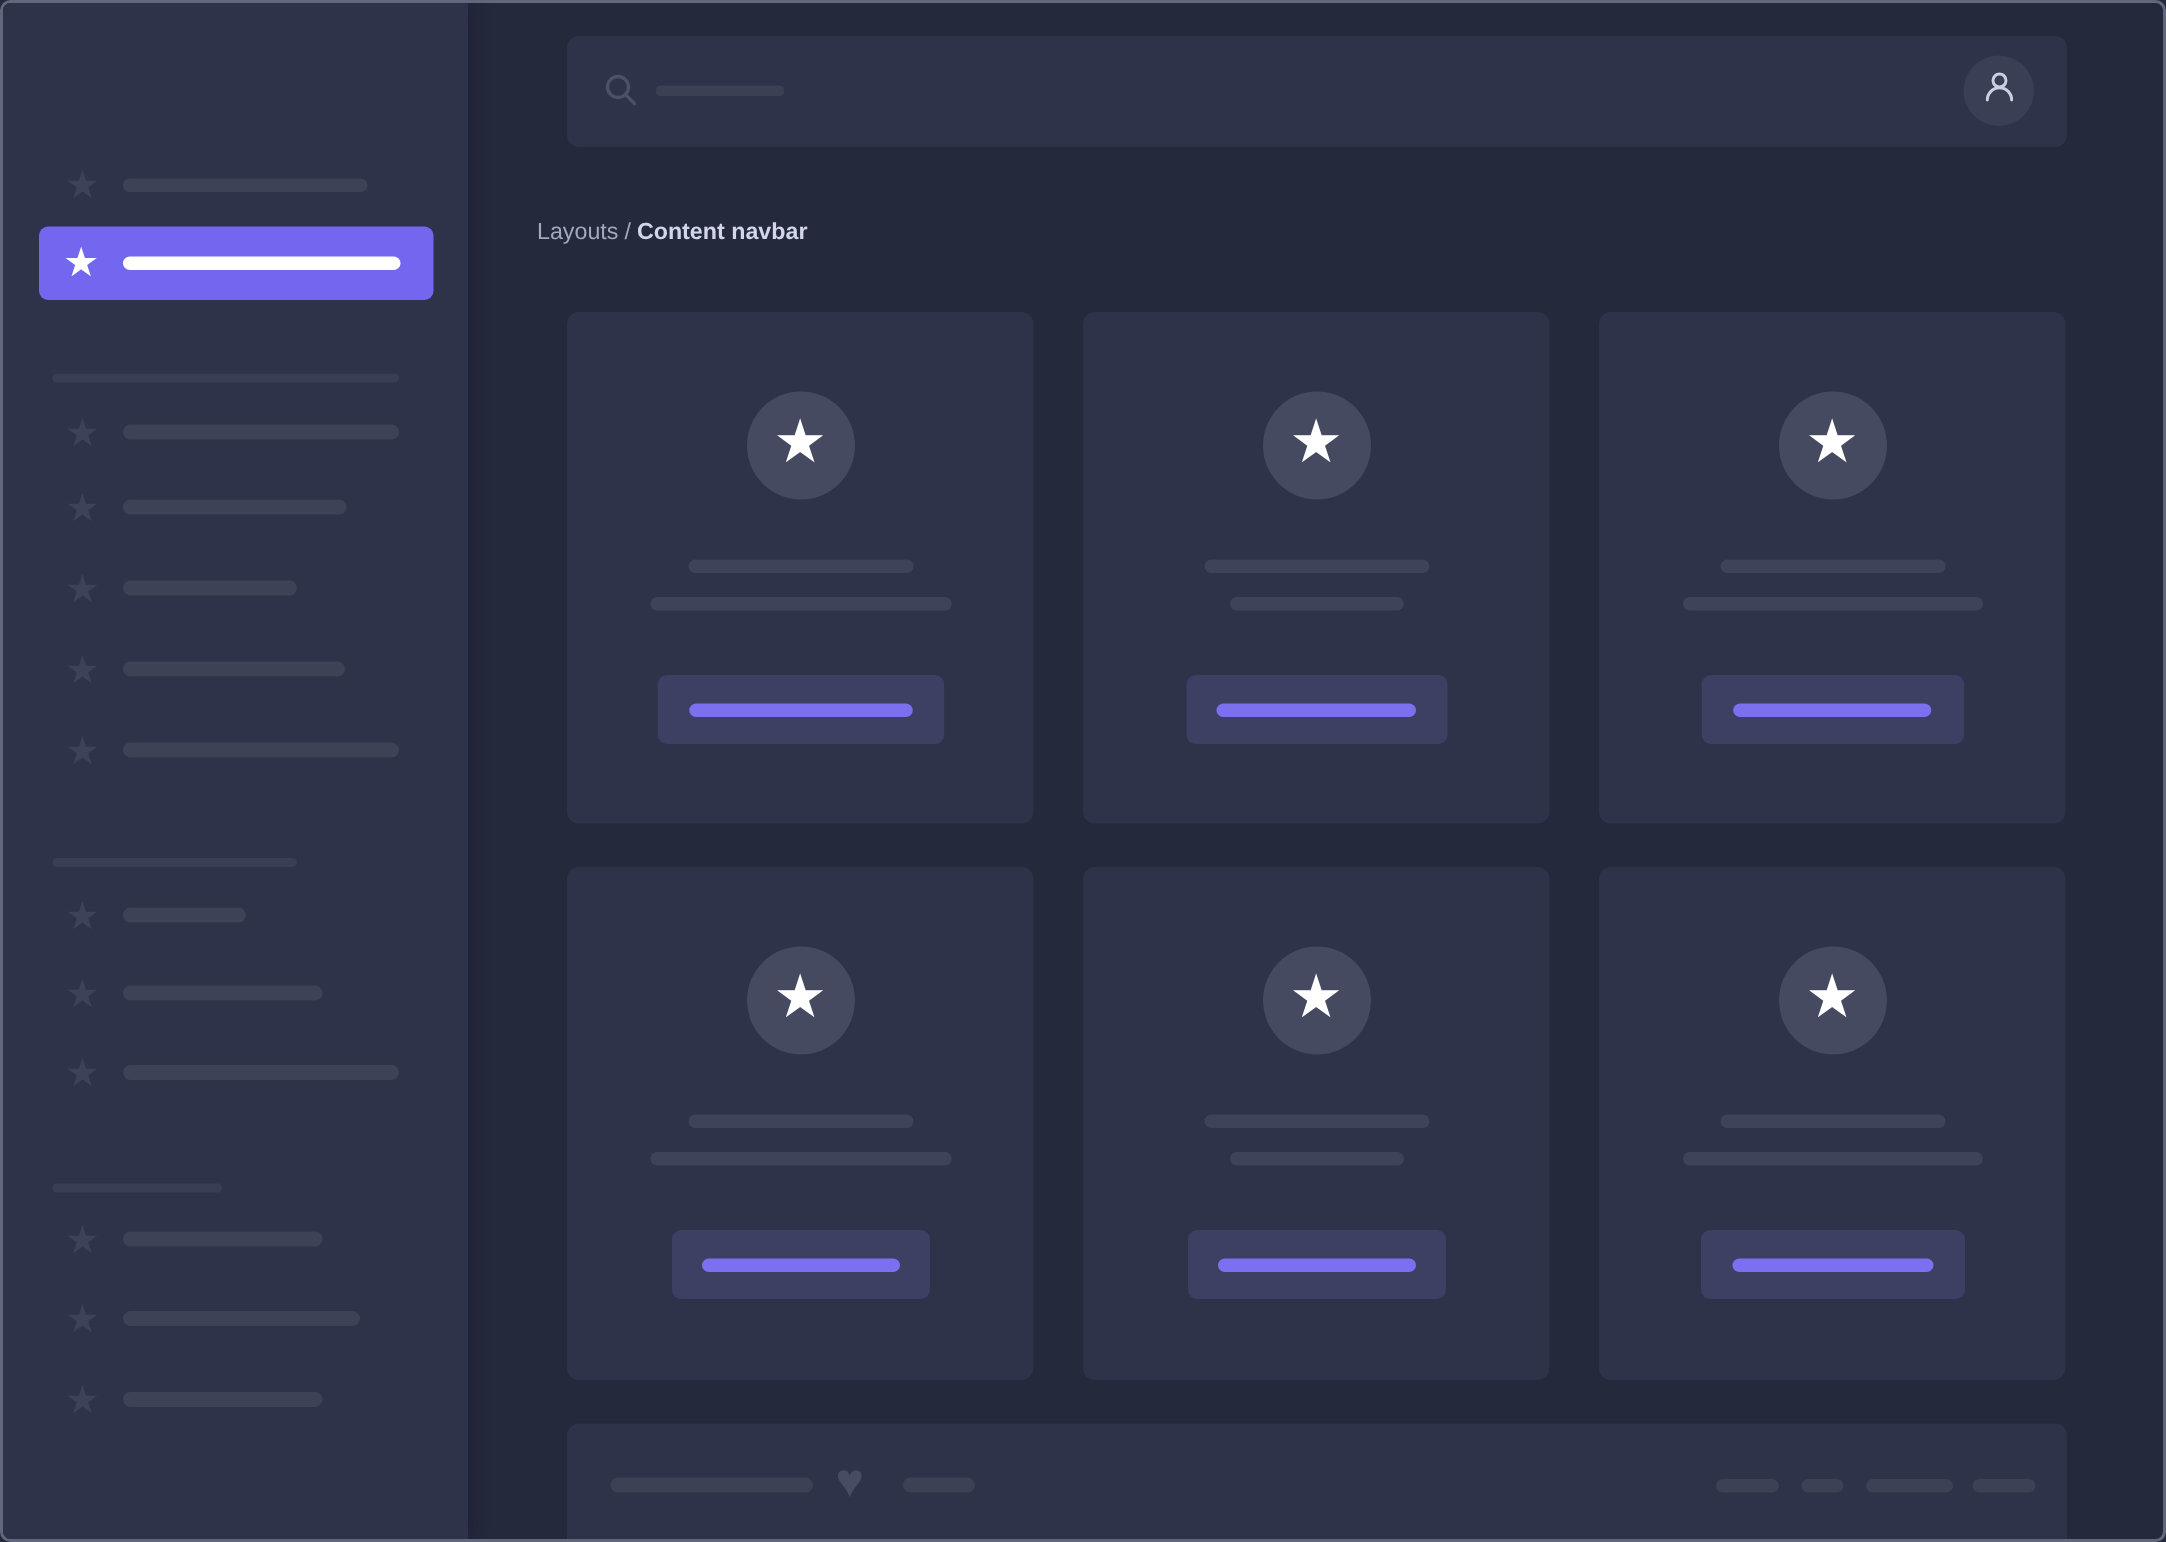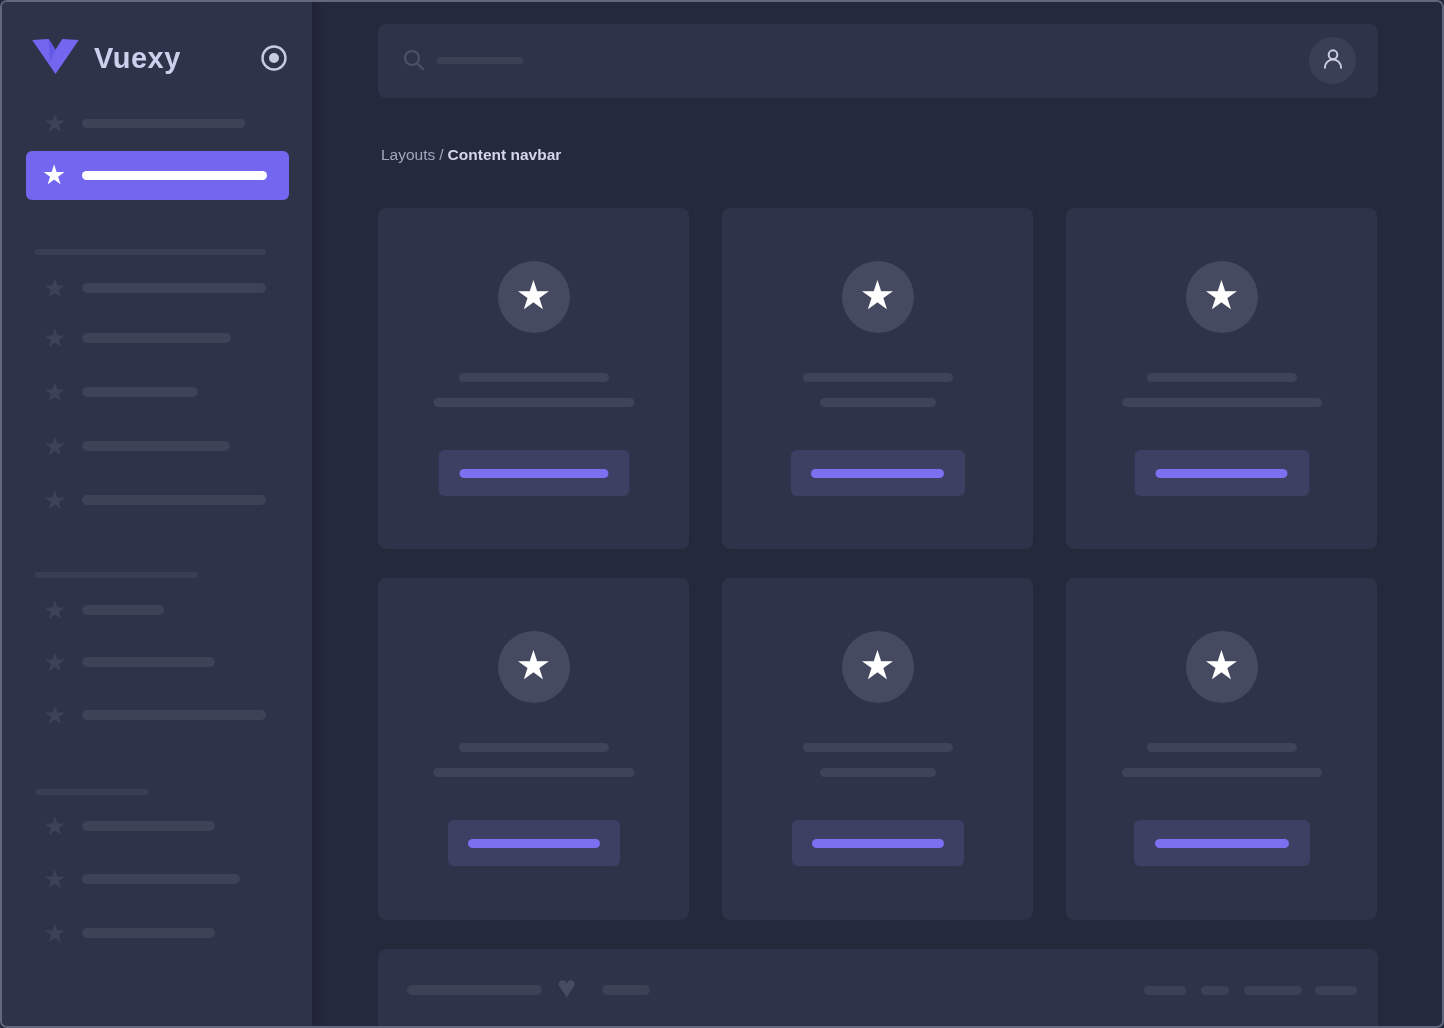--- a/index.html
+++ b/index.html
@@ -44,21 +44,21 @@
     background:#2f3349; border-radius:8px;
   }
   .search-zone { position:absolute; left:0; top:0; bottom:0; width:560px; cursor:text; }
   .search-icon { position:absolute; left:24px; top:24px; width:24px; height:24px; }
   .search-sk { position:absolute; left:59px; top:33px; width:86px; height:7px; background:#3c4055; border-radius:3.5px; }
   .avatar {
     position:absolute; right:22px; top:13px; width:47px; height:47px; border-radius:50%;
     background:#3b3f55; cursor:pointer; display:flex; align-items:center; justify-content:center;
   }
 
-  .breadcrumb { position:absolute; left:379px; top:144px; font-size:15.5px; color:#a3a7bf; }
+  .breadcrumb { position:absolute; left:356px; top:144px; font-size:15.5px; color:#a3a7bf; }
   .breadcrumb .current { color:#d3d6ea; font-weight:bold; margin-left:4px; }
   .breadcrumb .sep { margin-left:4px; }
 
   
   .card {
     position:absolute; width:311px; height:341px;
     background:#2f3349; border-radius:8px;
   }
   .card .icon-circle {
     position:absolute; left:50%; top:53px; transform:translateX(-50%);
@@ -81,35 +81,20 @@
     background:#2f3349; border-radius:8px 8px 0 0;
   }
   .footer .sk { background:#3d4156; }
   .heart { position:absolute; left:179px; top:22px; font-size:32px; line-height:32px; color:#484c62; }
 </style>
 </head>
 <body>
 
 <nav class="sidebar">
 
-  <div class="side-header">
-    <span>
-      <svg width="47" height="35" viewBox="0 0 48 36">
-        <polygon points="0,1 17,0 24,11 31,0 48,1 24,36" fill="#7367f0"></polygon>
-        <polygon points="17,0 24,11 18,25" fill="#5a4ee0" opacity="0.55"></polygon>
-      </svg>
-    </span>
-    <span class="brand-title">Vuexy</span>
-    <span class="pin-toggle">
-      <svg width="28" height="28" viewBox="0 0 28 28">
-        <circle cx="14" cy="14" r="11.5" fill="none" stroke="#c8ccdf" stroke-width="2.4"></circle>
-        <circle cx="14" cy="14" r="5" fill="#c8ccdf"></circle>
-      </svg>
-    </span>
-  </div>
 
   <div>
     <span class="ghost-star" style="top:108px;">★</span>
     <span class="sk" style="left:80px;top:117px;width:163px;height:9px;"></span>
   </div>
 
   <div class="active-item">
     <span class="star">★</span>
     <span class="bar"></span>
   </div>

